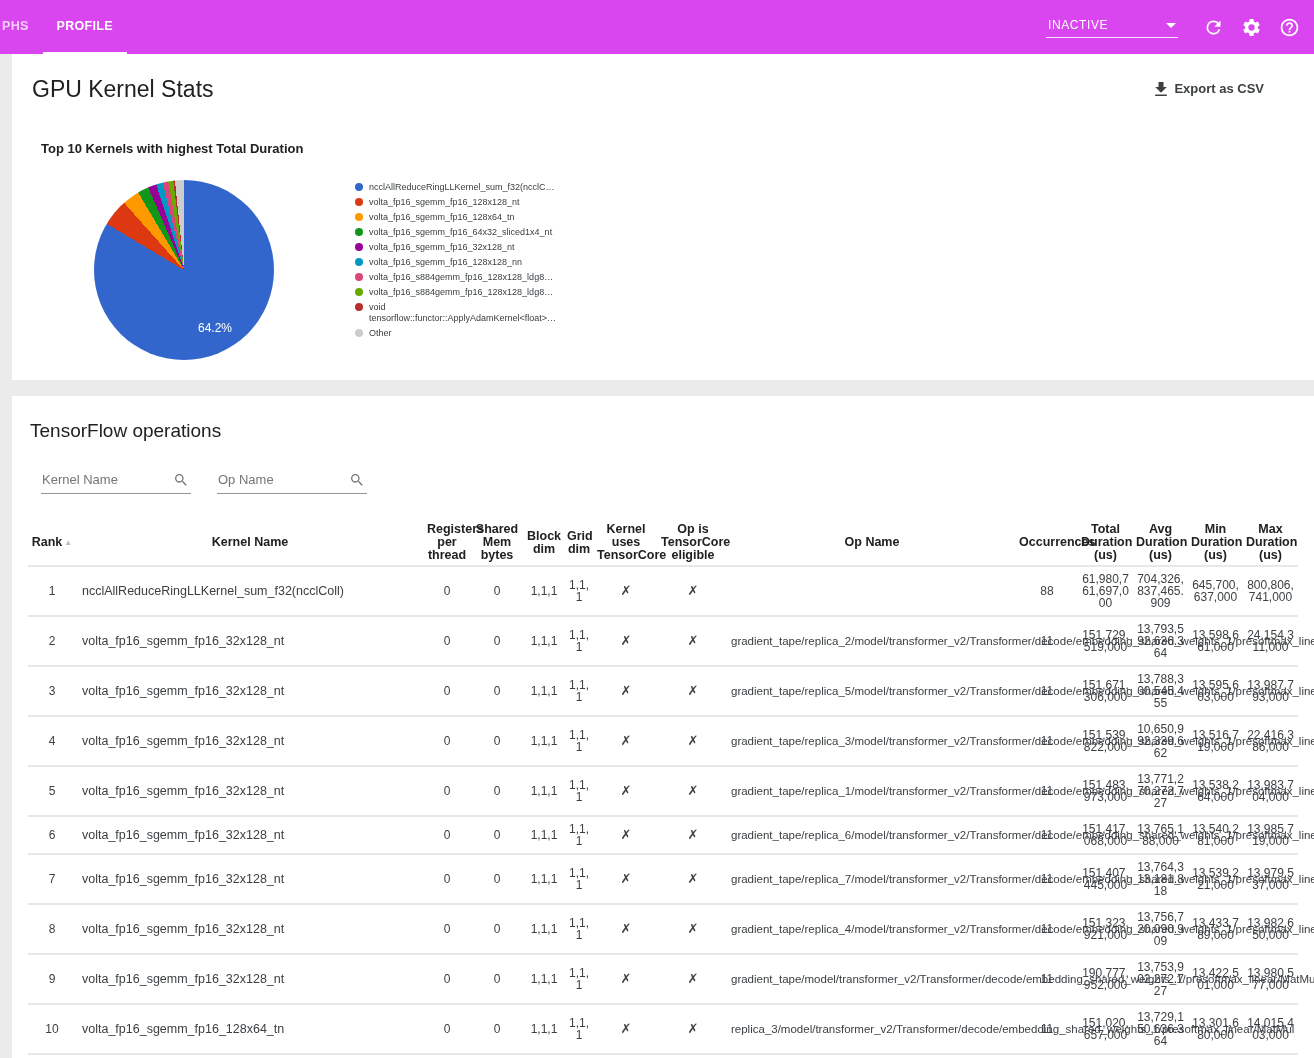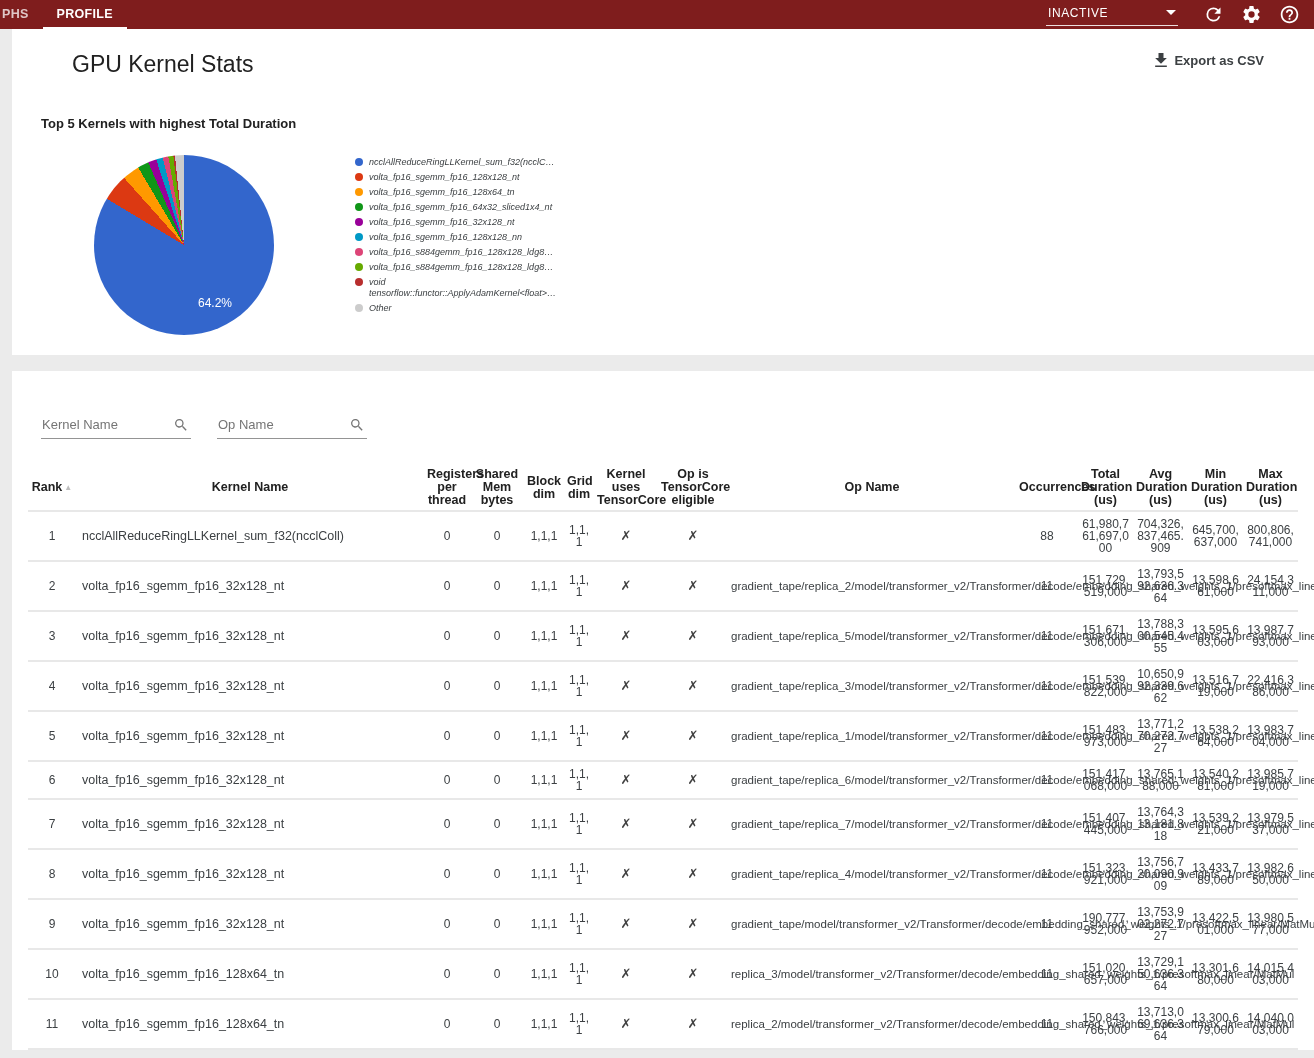--- a/index.html
+++ b/index.html
@@ -5,21 +5,21 @@
   * { box-sizing: border-box; }
   html,body { margin:0; padding:0; }
   body {
     width:1314px; height:1058px; overflow:hidden;
     background:#ebebeb;
     font-family:"Liberation Sans", sans-serif;
     color:#212121;
   }
   
   .topbar {
-    height:29px; background:#7f1d1d; display:flex; align-items:stretch;
+    height:54px; background:#d946ef; display:flex; align-items:stretch;
     justify-content:space-between; color:#fff;
   }
   .topbar-left { display:flex; align-items:stretch; }
   .tab {
     display:flex; align-items:center; padding:0 14px;
     font-size:12.5px; font-weight:700; letter-spacing:.3px;
     color:rgba(255,255,255,.75); border-bottom:2px solid transparent;
     cursor:pointer; text-transform:uppercase;
   }
   .tab.first { padding-left:2px; }
@@ -37,35 +37,35 @@
   .icon-btn {
     background:none; border:none; padding:0; margin:0 7px; cursor:pointer;
     width:24px; height:24px; display:flex; align-items:center; justify-content:center;
   }
   .icon-btn svg { width:21px; height:21px; fill:#fff; }
   
   .content { margin-left:12px; }
   .card { background:#fff; }
   .card1 { padding:16px 16px 20px 16px; margin-bottom:16px; }
   .card2 { padding:16px 16px 0 16px; min-height:660px; }
-  .card1-header { display:flex; justify-content:space-between; align-items:flex-start;margin-left:40px; }
+  .card1-header { display:flex; justify-content:space-between; align-items:center; }
   .page-title { font-size:23px; font-weight:400; color:#212121; margin:6px 0 0 4px; }
   .export-btn {
     background:none; border:none; cursor:pointer; margin:4px 28px 0 0;
     display:flex; flex-direction:row; align-items:center; gap:3px;
     font-family:inherit; font-size:13px; font-weight:700; color:#3c4043;
   }
   .export-btn svg { width:20px; height:20px; fill:#3c4043; }
   .chart-title { font-size:13px; font-weight:700; color:#212121; margin:38px 0 0 13px; }
   .chart-row { display:flex; margin:24px 0 0 66px; }
   .pie-wrap { position:relative; width:180px; height:180px; }
   .pie { width:180px; height:180px; border-radius:50%; }
   .pie-label { position:absolute; left:104px; top:141px; color:#fff; font-size:12px; }
   .legend { list-style:none; margin:0 0 0 0; padding:2px 0 0 81px; }
-  .legend li { display:flex; align-items:flex-start; margin-bottom:4px; max-width:205px;font-style:italic; }
+  .legend li { display:flex; align-items:flex-start; margin-bottom:4px; max-width:205px; }
   .legend .bullet {
     flex:0 0 8px; width:8px; height:8px; border-radius:50%; margin:1px 6px 0 0;
   }
   .legend .lbl { font-size:9px; line-height:11px; color:#3c4043; overflow-wrap:break-word; min-width:0; }
   
   .section-title { font-size:19px; font-weight:400; color:#212121; margin:8px 0 0 2px; }
   .filters { display:flex; gap:26px; margin:26px 0 0 13px; }
   .field { position:relative; }
   .field input {
     width:150px; border:none; border-bottom:1px solid #949494; background:transparent;
@@ -125,21 +125,21 @@
   <section class="card card1">
     <div class="card1-header">
       <h1 class="page-title">GPU Kernel Stats</h1>
       <button class="export-btn">
         <svg viewBox="0 0 24 24">
             <path d="M19 9.5h-4v-6H9v6H5l7 7 7-7zM5 18.5v2h14v-2H5z"></path>
           </svg>
         <span>Export as CSV</span>
       </button>
     </div>
-    <div class="chart-title">Top 5 Kernels with highest Total Duration</div>
+    <div class="chart-title">Top 10 Kernels with highest Total Duration</div>
     <div class="chart-row">
       <div class="pie-wrap">
         <div class="pie" id="pie" style="background: conic-gradient(rgb(51, 102, 204) 0%, rgb(51, 102, 204) 83.6%, rgb(220, 57, 18) 83.6%, rgb(220, 57, 18) 88.4%, rgb(255, 153, 0) 88.4%, rgb(255, 153, 0) 91.5%, rgb(16, 150, 24) 91.5%, rgb(16, 150, 24) 93.5%, rgb(153, 0, 153) 93.5%, rgb(153, 0, 153) 95%, rgb(0, 153, 198) 95%, rgb(0, 153, 198) 96.2%, rgb(221, 68, 119) 96.2%, rgb(221, 68, 119) 97.2%, rgb(102, 170, 0) 97.2%, rgb(102, 170, 0) 98.1%, rgb(184, 46, 46) 98.1%, rgb(184, 46, 46) 98.4%, rgb(204, 204, 204) 98.4%, rgb(204, 204, 204) 100%);"></div>
         <span class="pie-label">64.2%</span>
       </div>
       <ul class="legend" id="legend">
           <li>
             <span class="bullet" style="background: rgb(51, 102, 204);"></span>
             <span class="lbl">ncclAllReduceRingLLKernel_sum_f32(ncclC…</span>
           </li>
@@ -177,20 +177,21 @@
           </li>
           <li>
             <span class="bullet" style="background: rgb(204, 204, 204);"></span>
             <span class="lbl">Other</span>
           </li>
         </ul>
     </div>
   </section>
 
   <section class="card card2">
+    <h2 class="section-title">TensorFlow operations</h2>
     <div class="filters">
       <div class="field">
         <input type="text" placeholder="Kernel Name" style="">
         <svg viewBox="0 0 24 24">
             <path d="M15.5 14h-.79l-.28-.27a6.5 6.5 0 1 0-.7.7l.27.28v.79l5 4.99L20.49 19l-4.99-5zm-6 0A4.5 4.5 0 1 1 14 9.5 4.5 4.5 0 0 1 9.5 14z"></path>
           </svg>
       </div>
       <div class="field">
         <input type="text" placeholder="Op Name" style="">
         <svg viewBox="0 0 24 24">

